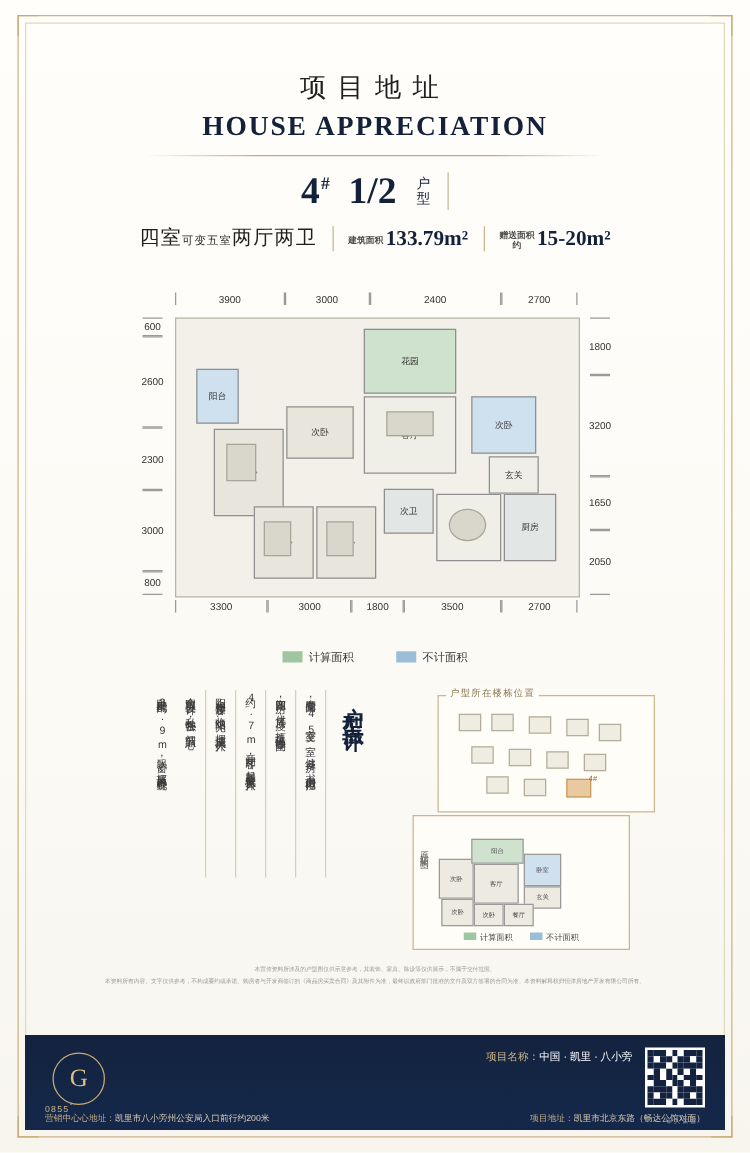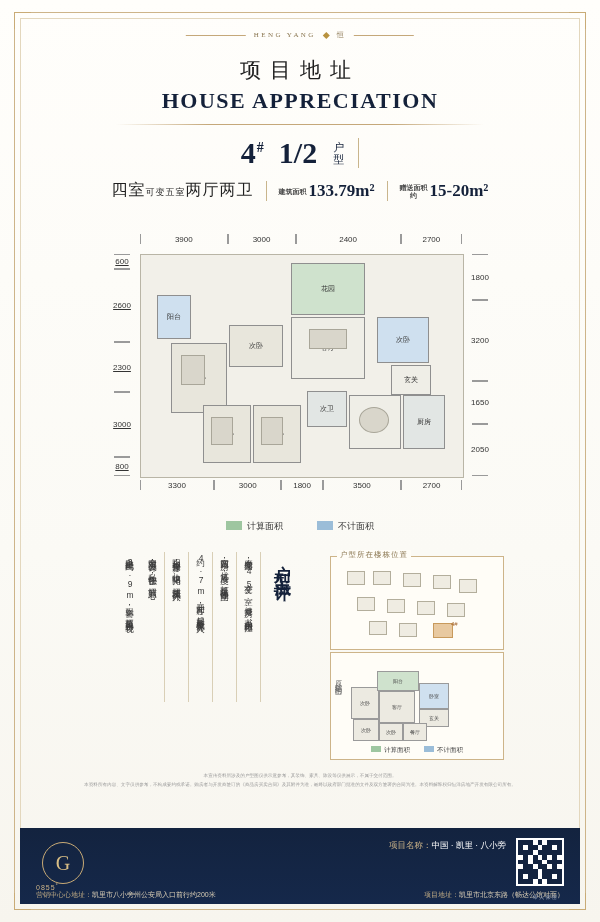--- a/index.html
+++ b/index.html
@@ -105,21 +105,21 @@
     border-left:1px solid #9a9a9a;border-right:1px solid #9a9a9a;height:10px;
     position:relative;
   }
   .dim-top span:after,.dim-bot span:after{
     content:"";position:absolute;left:0;right:0;top:50%;height:1px;background:#9a9a9a;z-index:-1;
   }
   .dim-left,.dim-right{
     position:absolute;top:32px;height:222px;width:28px;
     display:flex;flex-direction:column;font-size:8px;color:#333;
   }
-  .dim-left{left:10px;text-decoration:underline;}
+  .dim-left{left:10px;}
   .dim-right{left:368px;}
   .dim-left span,.dim-right span{
     display:flex;align-items:center;justify-content:center;
     border-top:1px solid #9a9a9a;border-bottom:1px solid #9a9a9a;width:16px;margin:0 auto;
   }
 
   
   .room{position:absolute;box-sizing:border-box;border:1px solid #8f8f8f;background:#eceae1;}
   .room .rl{position:absolute;left:50%;top:50%;transform:translate(-50%,-50%);font-size:7px;color:#333;white-space:nowrap;}
   .r-bed{background:#e8e6dc;}
@@ -153,21 +153,21 @@
     writing-mode:vertical-rl;text-orientation:upright;
     font-size:8.5px;line-height:15px;letter-spacing:1px;color:#3a3a3a;
     border-right:1px solid #d9cfb6;padding:0 4px;height:150px;
   }
   .rcol:last-child{border-right:none;}
 
   
   .box{
     position:absolute;border:1px solid #cdb489;background:#fffdf7;
   }
-  .box-top{left:330px;top:556px;width:172px;height:92px;}
+  .box-top{left:350px;top:556px;width:172px;height:92px;}
   .box-bot{left:330px;top:652px;width:172px;height:106px;}
   .box-label{
     position:absolute;left:6px;top:-7px;background:#fffdf7;padding:0 3px;
     font-size:7.5px;color:#8a7650;letter-spacing:1px;
   }
   .mini-legend{
     position:absolute;left:0;right:0;bottom:4px;display:flex;justify-content:center;gap:14px;
     font-size:6.5px;color:#444;align-items:center;
   }
   .mini-legend .sw{width:10px;height:6px;display:inline-block;margin-right:3px;}
@@ -235,27 +235,20 @@
 <body>
 
 <div class="page">
   <div class="outer-border"></div>
   <div class="inner-border"></div>
   <div class="corner c-tl"></div>
   <div class="corner c-tr"></div>
   <div class="corner c-bl"></div>
   <div class="corner c-br"></div>
 
-  <div class="brand">
-    <div class="bar"></div>
-    <div class="txt">HENG YANG</div>
-    <div class="dot"></div>
-    <div class="txt">恒</div>
-    <div class="bar"></div>
-  </div>
 
   <div class="title-cn">项目地址</div>
   <div class="title-en">HOUSE APPRECIATION</div>
   <div class="title-rule"></div>
 
   <div class="unit-row">
     <div class="unit-num"><span>4</span><sup>#</sup></div>
     <div class="unit-frac">1/2</div>
     <div class="unit-type">
       <div>户</div>

